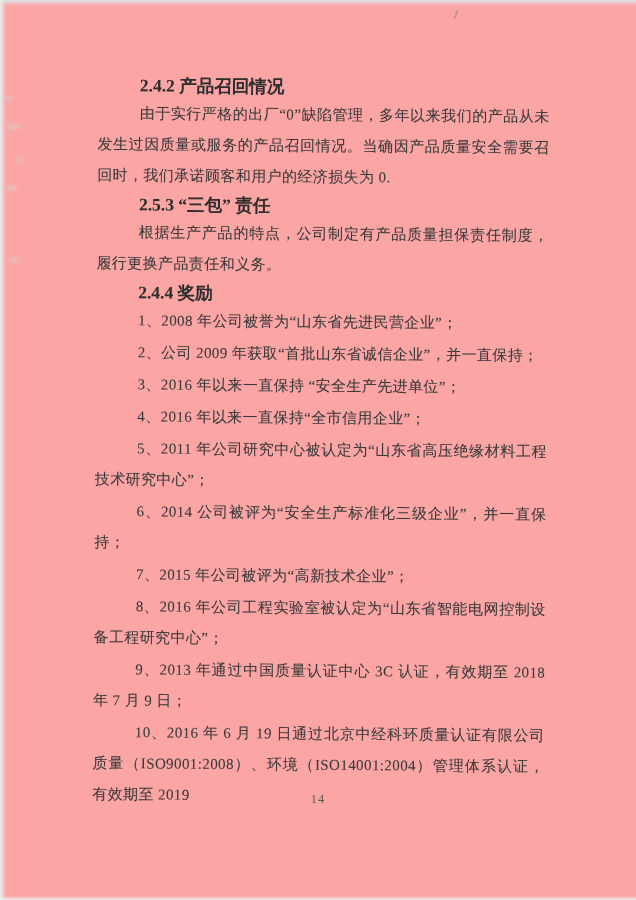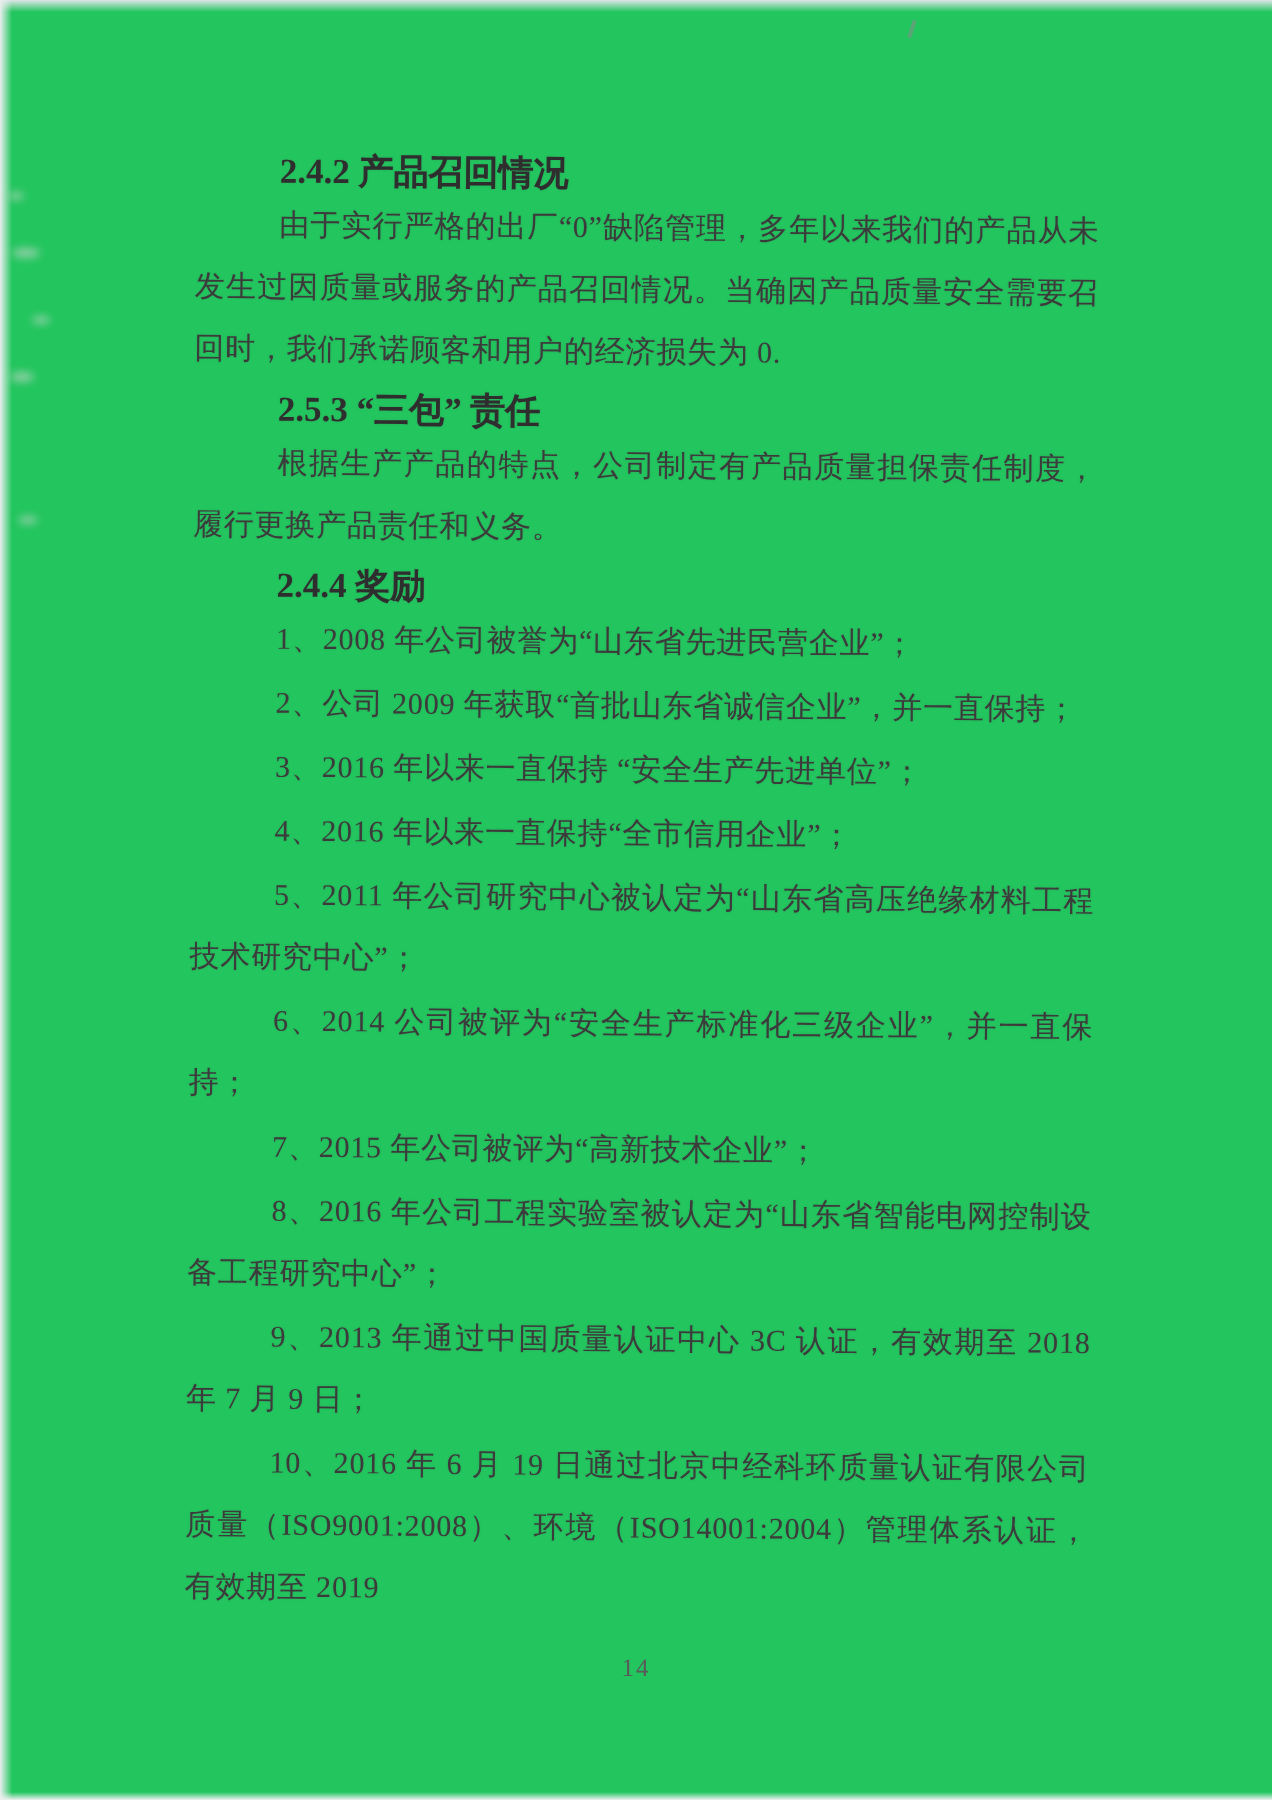--- a/index.html
+++ b/index.html
@@ -4,21 +4,21 @@
 <style>
   html, body { margin: 0; padding: 0; }
   body {
     width: 636px; height: 900px;
     background: #ffffff;
     font-family: "Liberation Serif", "DejaVu Serif", serif;
   }
   .paper {
     position: relative;
     width: 636px; height: 900px;
-    background: #22c55e;
+    background: #fca5a5;
     overflow: hidden;
     color: #3b3b3b;
   }
   
   .edge-top {
     position: absolute; top: 0; left: 0; right: 0; height: 6px;
     background: linear-gradient(180deg, #dfe4e7 0%, rgba(255,255,255,0) 100%);
   }
   .edge-left {
     position: absolute; top: 0; left: 0; bottom: 0; width: 6px;
@@ -66,21 +66,20 @@
     margin: 0;
   }
   .awards p.body { margin: 0 0 1px 0; }
   .page-number {
     position: absolute;
     top: 792px; left: 0; right: 0;
     text-align: center;
     font-size: 12.5px;
     color: #5a5a5a;
     letter-spacing: 1px;
-    margin-top: 35px;
   }
 </style>
 </head>
 <body>
 
 <div class="paper">
 
   <div class="edge-top"></div>
   <div class="edge-left"></div>
   <div class="edge-bottom"></div>

